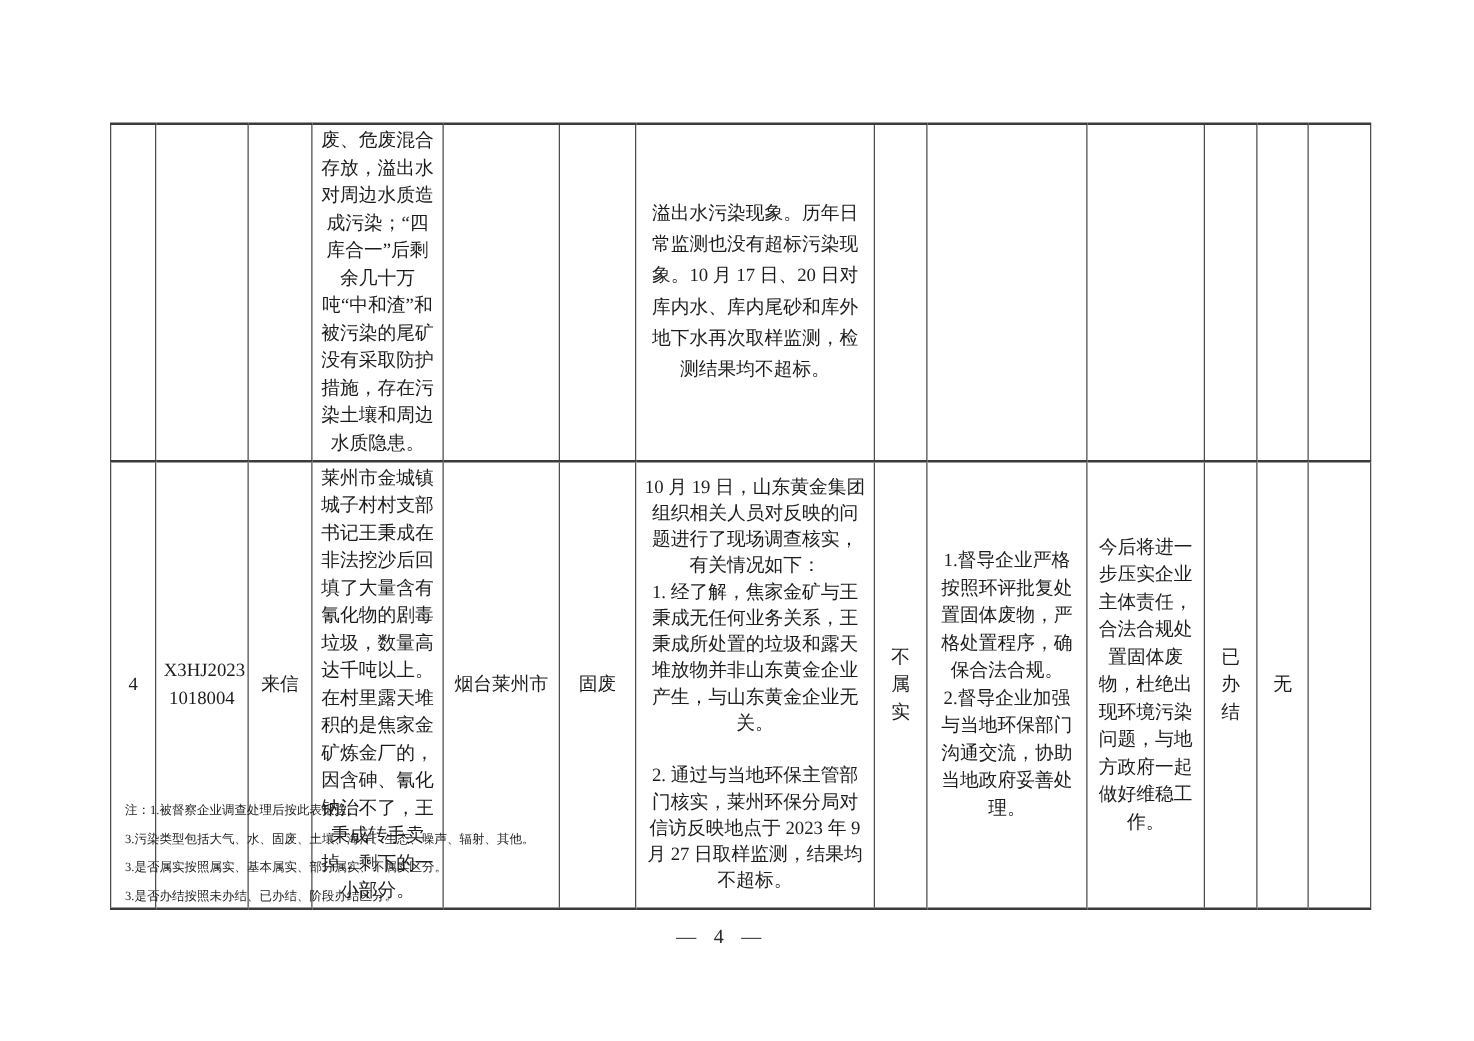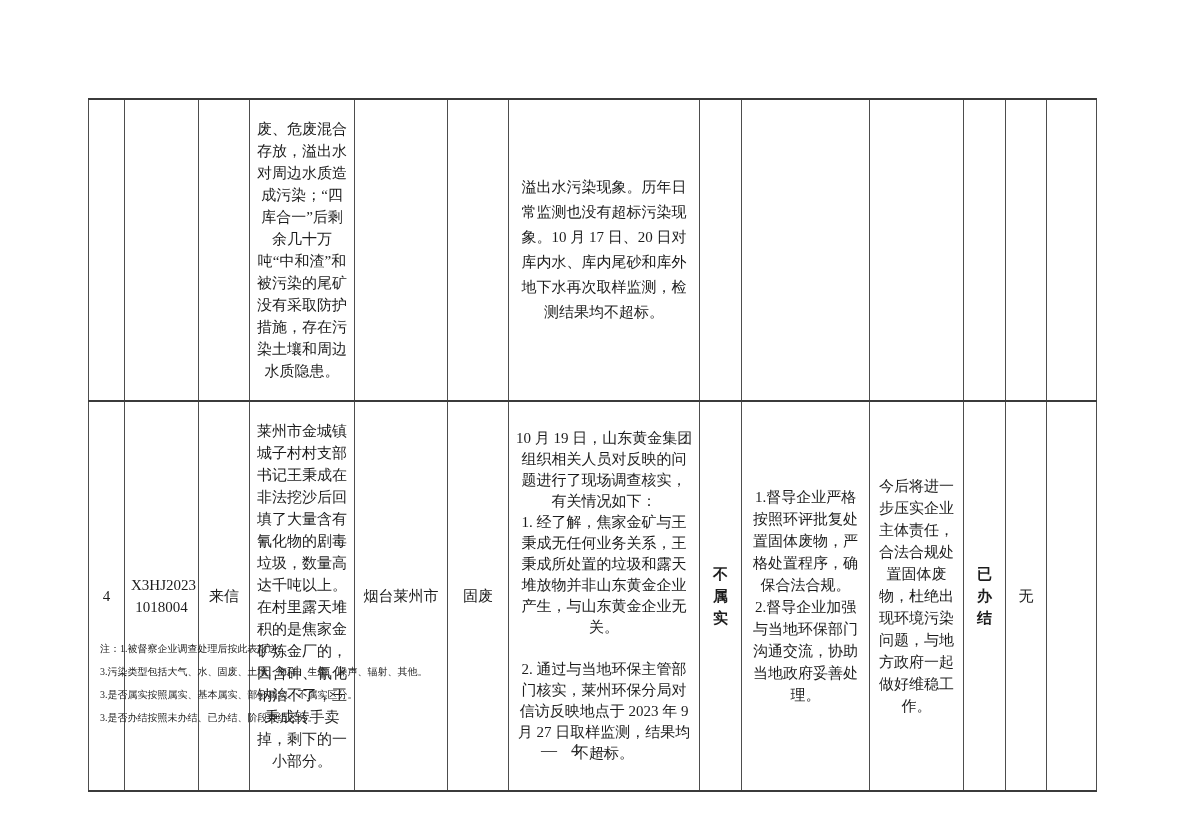--- a/index.html
+++ b/index.html
@@ -26,21 +26,21 @@
     top: 98px;
     width: 1008px;
     border-collapse: collapse;
     table-layout: fixed;
   }
   table.report-table td {
     border-left: 1px solid #4d4d4d;
     border-right: 1px solid #4d4d4d;
     border-top: 2px solid #3b3b3b;
     border-bottom: 2px solid #3b3b3b;
-    padding: 18px 6px;
+    padding: 2px 6px;
     vertical-align: middle;
     text-align: center;
     font-size: 15px;
     line-height: 22px;
     white-space: pre-line;
     overflow: hidden;
   }
   tr.row-cont { height: 218px; }
   tr.row-main { height: 316px; }
 
@@ -75,21 +75,21 @@
     text-align: justify;
     text-justify: inter-character;
     vertical-align: middle;
     padding: 3px 8px;
   }
   td.cell-caseno {
     font-size: 14.5px;
     line-height: 24px;
     padding: 2px 2px;
   }
-  td.cell-stacked { line-height: 26px; padding: 2px 1px; font-weight: bold; }
+  td.cell-stacked { line-height: 26px; padding: 2px 1px; }
   td.cell-loc { padding: 2px 1px; }
 
   .notes-block {
     position: absolute;
     left: 100px;
     top: 637px;
     width: 900px;
     font-size: 10px;
     line-height: 23px;
   }

